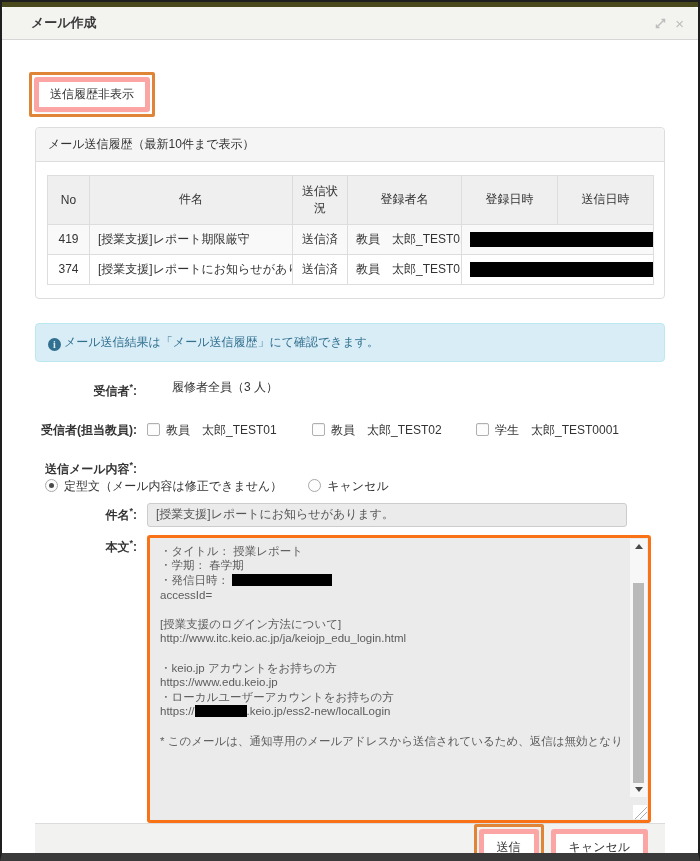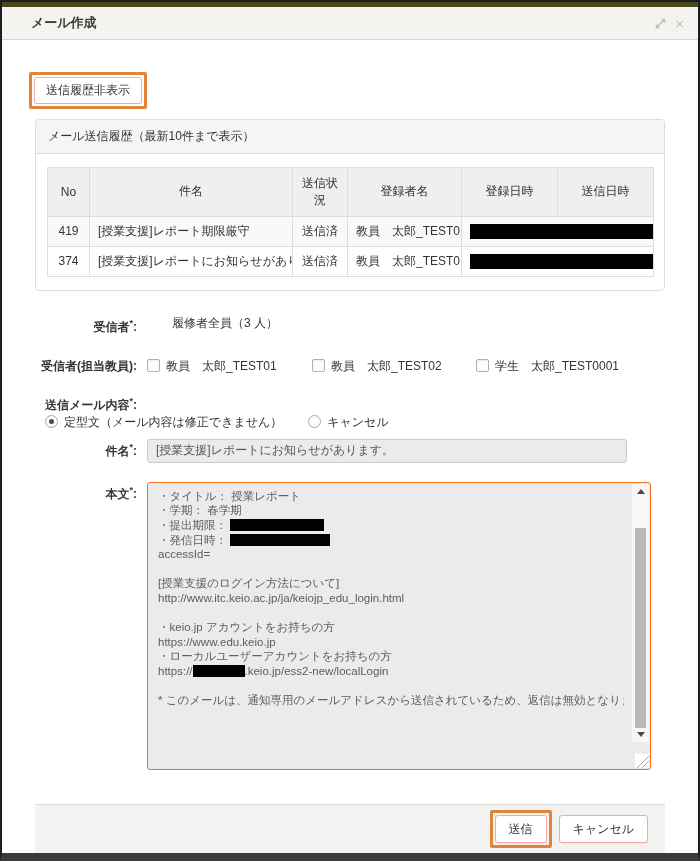--- a/index.html
+++ b/index.html
@@ -18,21 +18,21 @@
                 border-radius:5px 5px 0 0; }
   .dlg-title { font-size:13px; font-weight:bold; color:#3b3b3b; flex:1; }
   .dlg-icons { display:flex; align-items:center; gap:7px; }
   .icon-btn { display:inline-flex; align-items:center; justify-content:center; cursor:pointer; }
   .close-x { font-size:15px; color:#bdbdbd; line-height:1; }
 
   .dlg-body { flex:1; display:flex; flex-direction:column; padding:0 33px; background:#fff; }
 
   .annotation { display:inline-block; border:3px solid #e08538; border-radius:2px; padding:2px; }
   .toggle-wrap { margin:32px 0 10px -6px; }
-  .btn { display:inline-block; background:#fff; border:1px solid #fca5a5; border-radius:3px;
+  .btn { display:inline-block; background:#fff; border:5px solid #fca5a5; border-radius:3px;
          padding:4px 11px; font-size:12px; color:#333; cursor:pointer; line-height:1.4;
          box-shadow:0 1px 1px rgba(0,0,0,0.04); }
 
   .panel { border:1px solid #ddd; border-radius:4px; background:#fff; margin-bottom:24px; }
   .panel-heading { background:#f5f5f5; border-bottom:1px solid #ddd; border-radius:4px 4px 0 0;
                    padding:8px 12px; font-size:12px; color:#333; }
   .panel-body { padding:13px 11px; }
 
   table.htable { width:100%; border-collapse:collapse; table-layout:fixed; font-size:12px; color:#333; }
   .htable th { background:#efefef; border:1px solid #ddd; font-weight:normal;
@@ -57,21 +57,21 @@
   .form-area { }
   .frm-row { display:flex; align-items:flex-start; }
   .frm-label { width:102px; text-align:right; font-weight:bold; color:#333; flex:none;
                white-space:nowrap; line-height:17px; }
   .frm-label sup { font-size:9px; }
   .frm-value { margin-left:10px; line-height:17px; }
   .row-recipient { margin-bottom:22px; }
   .row-recipient .frm-value { padding-left:25px; }
   .row-teachers { margin-bottom:18px; }
   .row-ctype { margin-bottom:8px;flex-direction:column; }
-  .row-subject { margin-bottom:19px; }
+  .row-subject { margin-bottom:8px; }
 
   .cb { display:inline-block; width:13px; height:13px; background:#fdfdfd;
         border:1px solid #b0b0b0; border-radius:2px; vertical-align:-2px; margin-right:6px;
         box-shadow:inset 0 1px 1px rgba(0,0,0,0.06); }
   .chk-row-all { line-height:17px; margin-bottom:9px; }
   .chk-options { line-height:17px; white-space:nowrap; }
   .chk-item { display:inline-block; cursor:pointer; }
   .chk-item:nth-child(1) { width:165px; }
   .chk-item:nth-child(2) { width:164px; }
 
@@ -81,21 +81,21 @@
   .rd.sel::after { content:''; position:absolute; left:3px; top:3px; right:3px; bottom:3px;
                    border-radius:50%; background:#4a4a4a; }
   .radio-item { display:inline-block; cursor:pointer; line-height:17px; }
   .radio-item:first-child { margin-right:26px; }
 
   .subject-input { width:480px; height:24px; background:#ebebeb; border:1px solid #ccc;
                    border-radius:3px; padding:0 8px; font-size:12px; color:#555;
                    font-family:"Liberation Sans","DejaVu Sans",sans-serif; }
 
   .ta-box { position:relative; width:504px; height:288px; background:#ebebeb;
-            border:1px solid #f97316; border-radius:3px; overflow:hidden; }
+            border:3px solid #f97316; border-radius:3px; overflow:hidden; }
   .bt-wrap { padding:6px 26px 6px 10px; font-size:11.5px; line-height:14.6px; color:#5c5c5c; }
   .bt-line { white-space:nowrap; overflow:hidden; }
   .redact-inline { display:inline-block; height:12px; background:#000; vertical-align:-2px; }
 
   .ta-scroll { position:absolute; right:1px; top:1px; width:17px; height:258px;
                background:#f7f7f7; }
   .sb-btn { position:absolute; left:0; width:17px; height:15px; display:flex;
             align-items:center; justify-content:center; cursor:pointer; }
   .sb-up { top:0; }
   .sb-down { bottom:0; }
@@ -173,20 +173,23 @@
                 <td class="td-reg">教員　太郎_TEST01</td>
                 <td class="td-dates" colspan="2">
                   <div class="redact-bar"></div>
                 </td>
               </tr>
             </tbody>
         </table>
       </div>
     </div>
 
+    <div class="alert-info">
+      <span class="info-icon">i</span><span>メール送信結果は「メール送信履歴」にて確認できます。</span>
+    </div>
 
     <div class="form-area">
 
       <div class="frm-row row-recipient">
         <div class="frm-label"><span>受信者</span><sup>*</sup><span>:</span></div>
         <div class="frm-value">履修者全員（3 人）</div>
       </div>
 
       <div class="frm-row row-teachers">
         <div class="frm-label"><span>受信者(担当教員)</span><span>:</span></div>
@@ -207,21 +210,20 @@
         </div>
       </div>
 
       <div class="frm-row">
         <div class="frm-label"><span>本文</span><sup>*</sup><span>:</span></div>
         <div class="frm-value" style="margin-left:10px;">
           <div class="ta-box">
             <div class="bt-wrap">
                 <div class="bt-line">・タイトル： 授業レポート</div>
                 <div class="bt-line">・学期： 春学期</div>
-                <div class="bt-line">・提出期限： <span class="redact-inline" style="width: 94px;"></span></div>
                 <div class="bt-line">・発信日時： <span class="redact-inline" style="width: 100px;"></span></div>
                 <div class="bt-line">accessId=</div>
                 <div class="bt-line">&nbsp;</div>
                 <div class="bt-line">[授業支援のログイン方法について]</div>
                 <div class="bt-line">http://www.itc.keio.ac.jp/ja/keiojp_edu_login.html</div>
                 <div class="bt-line">&nbsp;</div>
                 <div class="bt-line">・keio.jp アカウントをお持ちの方</div>
                 <div class="bt-line">https://www.edu.keio.jp</div>
                 <div class="bt-line">・ローカルユーザーアカウントをお持ちの方</div>
                 <div class="bt-line">https://<span class="redact-inline" style="width: 52px;"></span>.keio.jp/ess2-new/localLogin</div>

